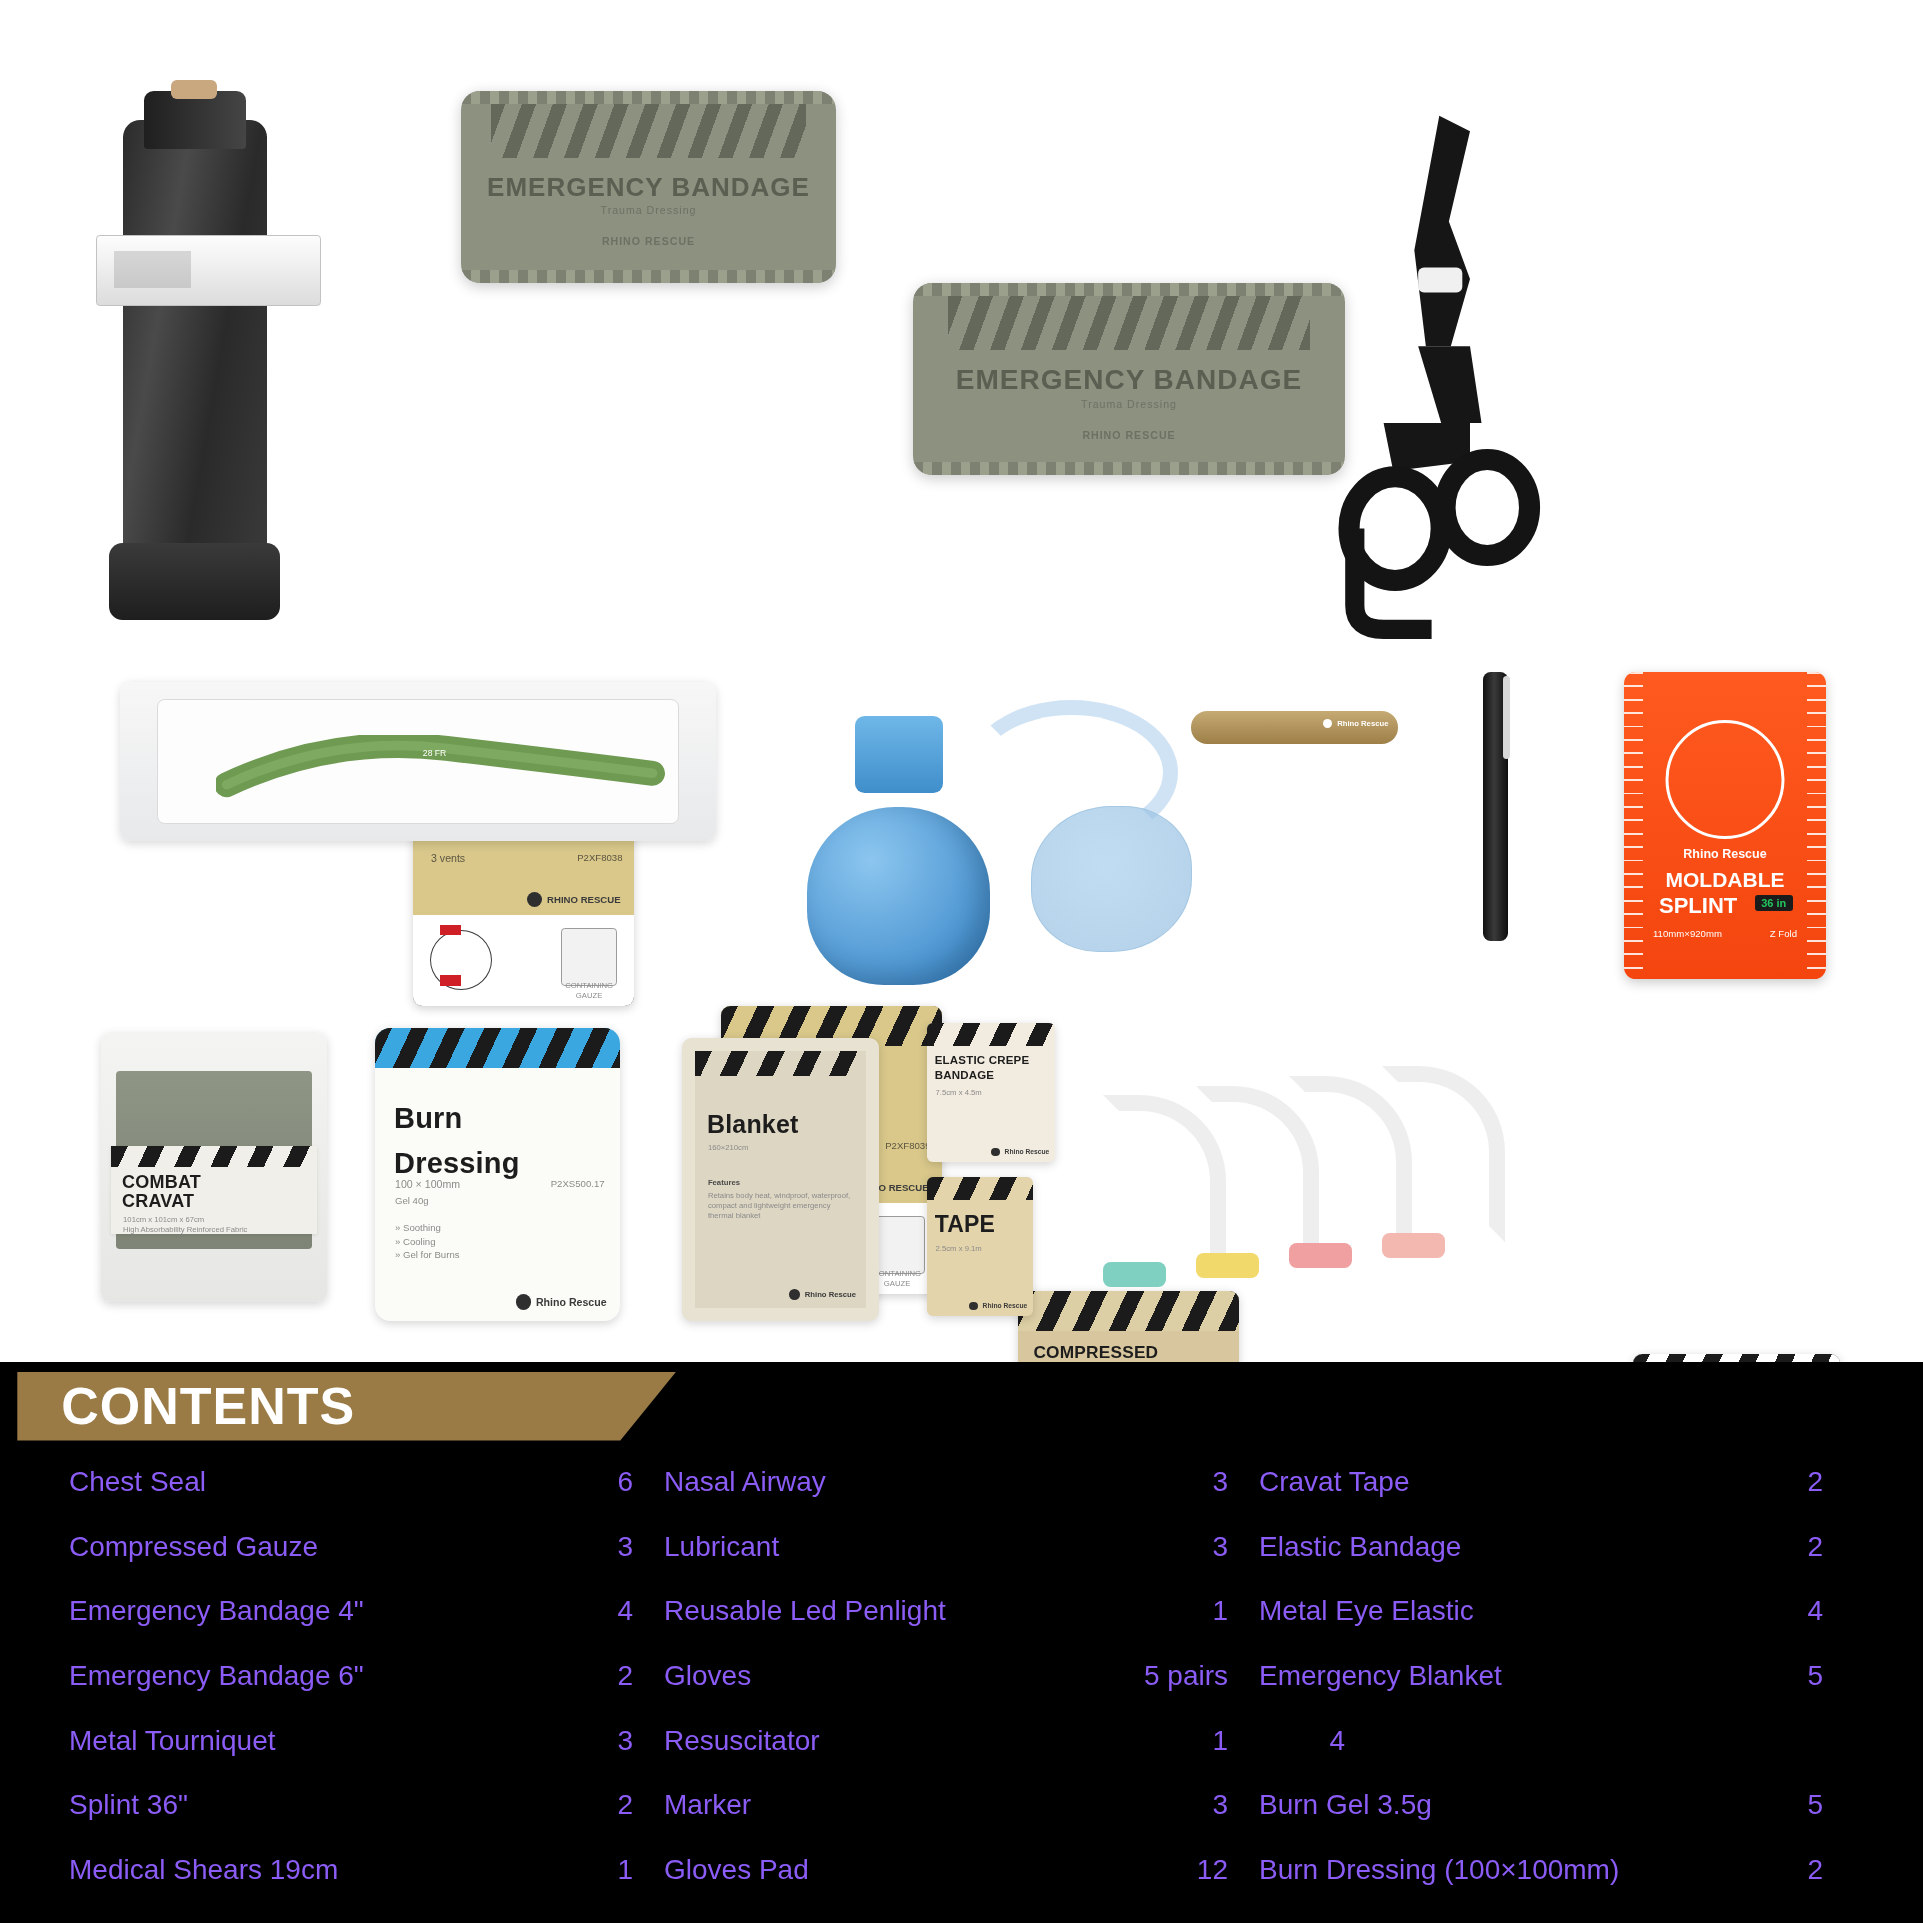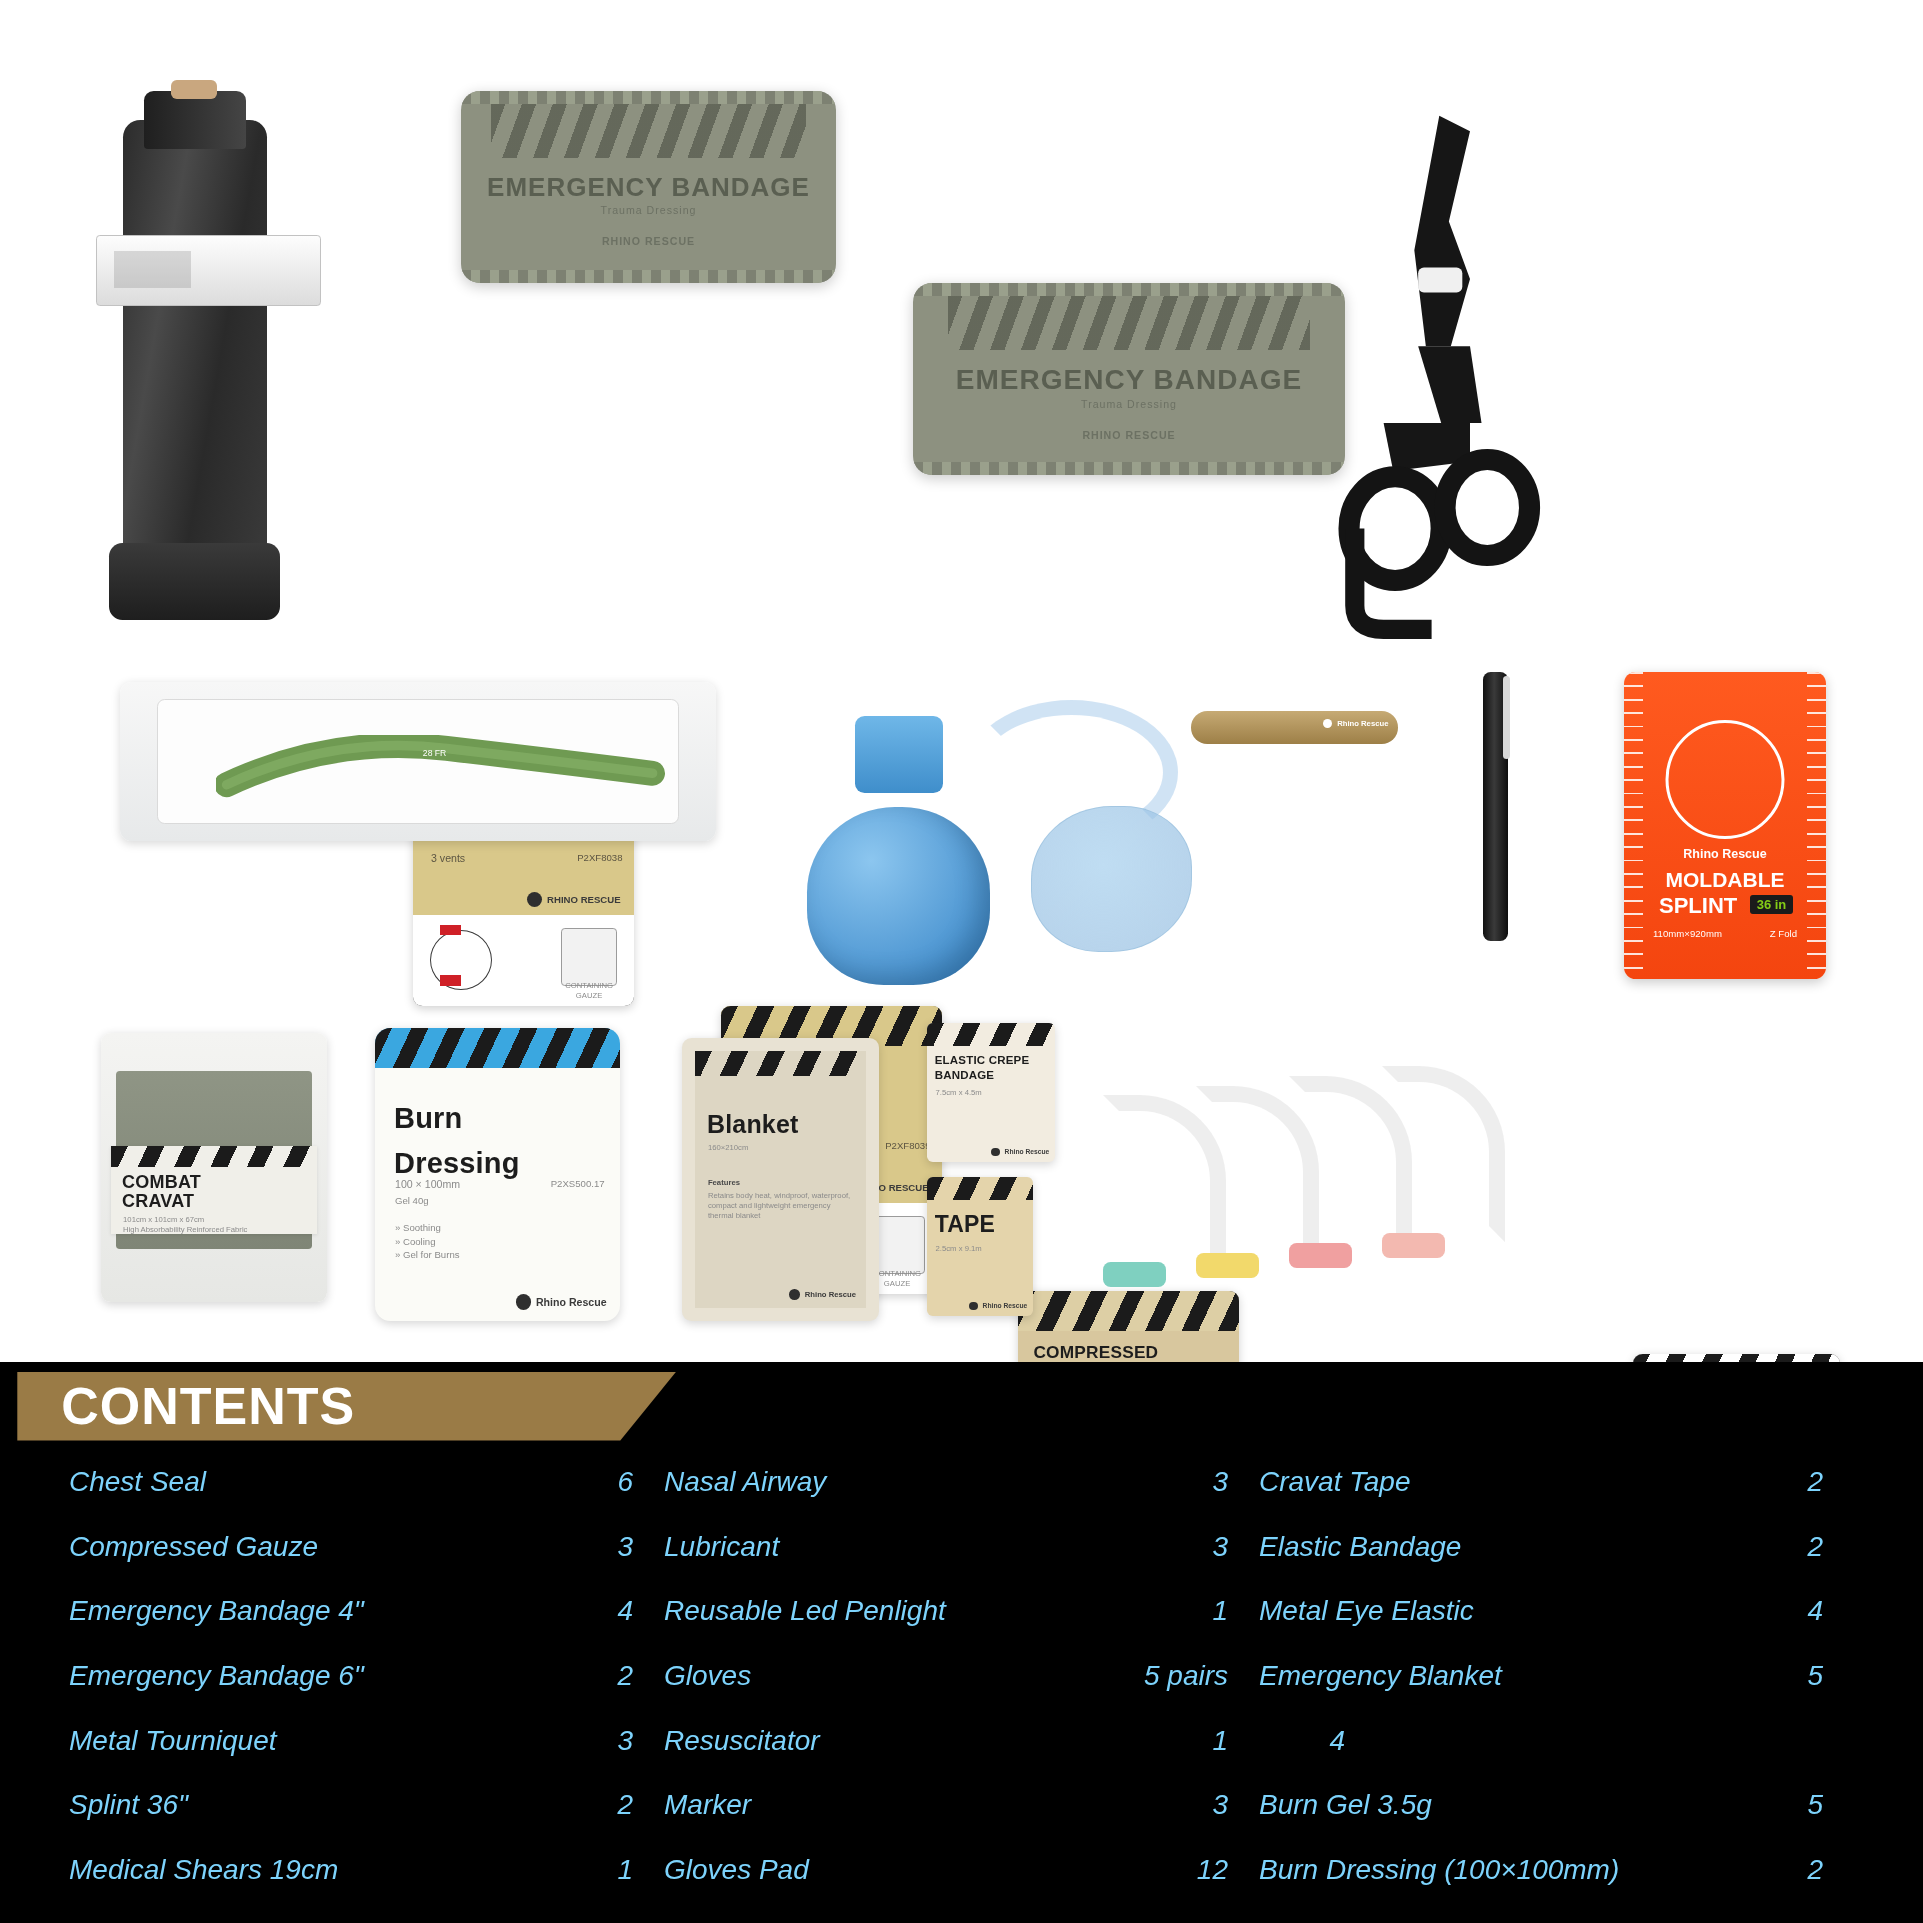--- a/index.html
+++ b/index.html
@@ -334,23 +334,22 @@
     margin:0; color:#ffffff; font-size: 52px;
     letter-spacing: 1px; font-weight: bold;
   }
   #contents-cols {
     position: absolute; left: 0; top: 88px; right: 0; bottom: 0;
     display: flex; padding: 0 69px; box-sizing: border-box;
   }
   .col { flex: 1 1 0; padding-right: 31px; }
   .crow {
     display: flex; align-items: baseline;
-    color: #7dd3fc; font-size: 28px;
+    color: #8b5cf6; font-size: 28px;
     padding: 16.3px 0 16.3px 0;
-    font-style: italic;
   }
   .crow .nm { flex: 1 1 auto; white-space: nowrap; }
   .crow .qty { flex: 0 0 auto; text-align: right; min-width: 86px; }
 </style>
 </head>
 <body>
 
 <div id="product-area">
 
   <div class="item" id="tourniquet">
@@ -507,21 +506,21 @@
     <div class="pl-clip"></div>
   </div>
 
   <div class="item" id="splint">
     <div class="sp-ruler"></div>
     <div class="sp-ruler right"></div>
     <div class="sp-logo"></div>
     <div style="position:absolute; left:0; right:0; top:175px; text-align:center; font-size:12.5px; font-weight:bold;">Rhino Rescue</div>
     <div style="position:absolute; left:0; right:0; top:196px; text-align:center; font-size:21px; font-weight:bold;">MOLDABLE</div>
     <div style="position:absolute; left:35px; top:221px; font-size:22px; font-weight:bold;">SPLINT</div>
-    <div style="position:absolute; right:33px; top:223px; background:#1b1b1b; color:#84cc16; font-size:13px; font-weight:bold; padding:1.9px 6.7px; border-radius:2.9px;">36 in</div>
+    <div style="position:absolute; right:33px; top:223px; background:#1b1b1b; color:#22c55e; font-size:11px; font-weight:bold; padding:1.9px 6.7px; border-radius:2.9px;">36 in</div>
     <div style="position:absolute; left:29px; top:256px; font-size:9.6px;">110mm×920mm</div>
     <div style="position:absolute; right:29px; top:256px; font-size:9.6px;">Z Fold</div>
   </div>
 
   <div class="item" id="cravat">
     <div class="cv-wrap"></div>
     <div class="cv-cloth"></div>
     <div class="cv-label">
       <div class="hazard" style="height:21px;"></div>
       <div class="pkg-title" style="position:absolute; left:11.5px; top:27px; font-size:18px;">COMBAT</div>

